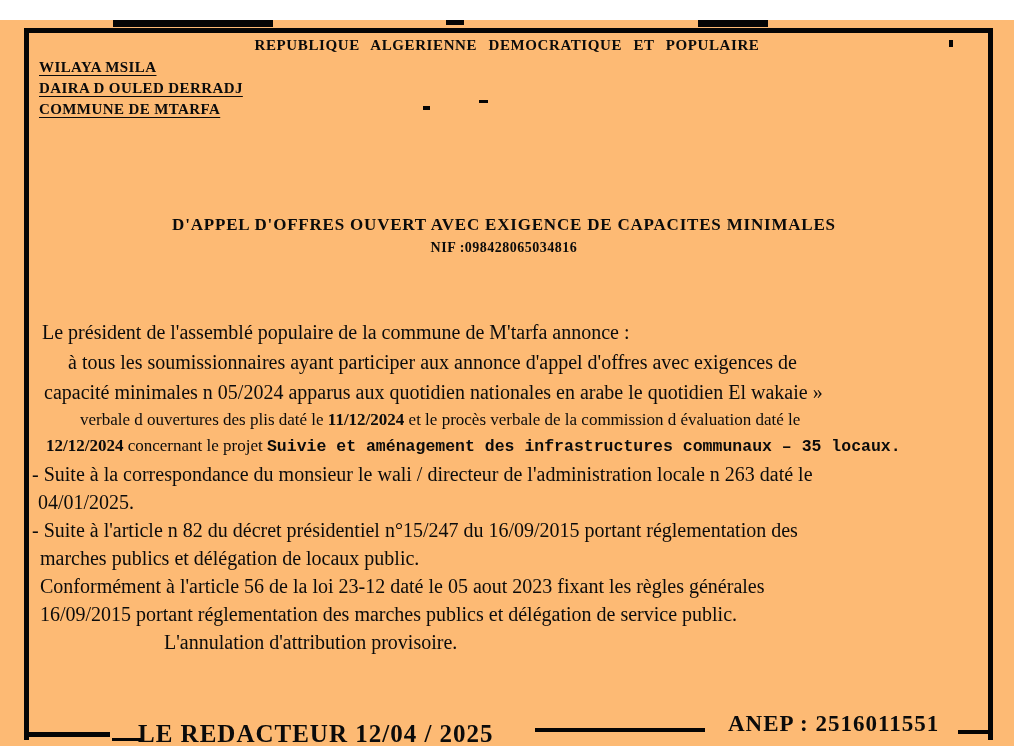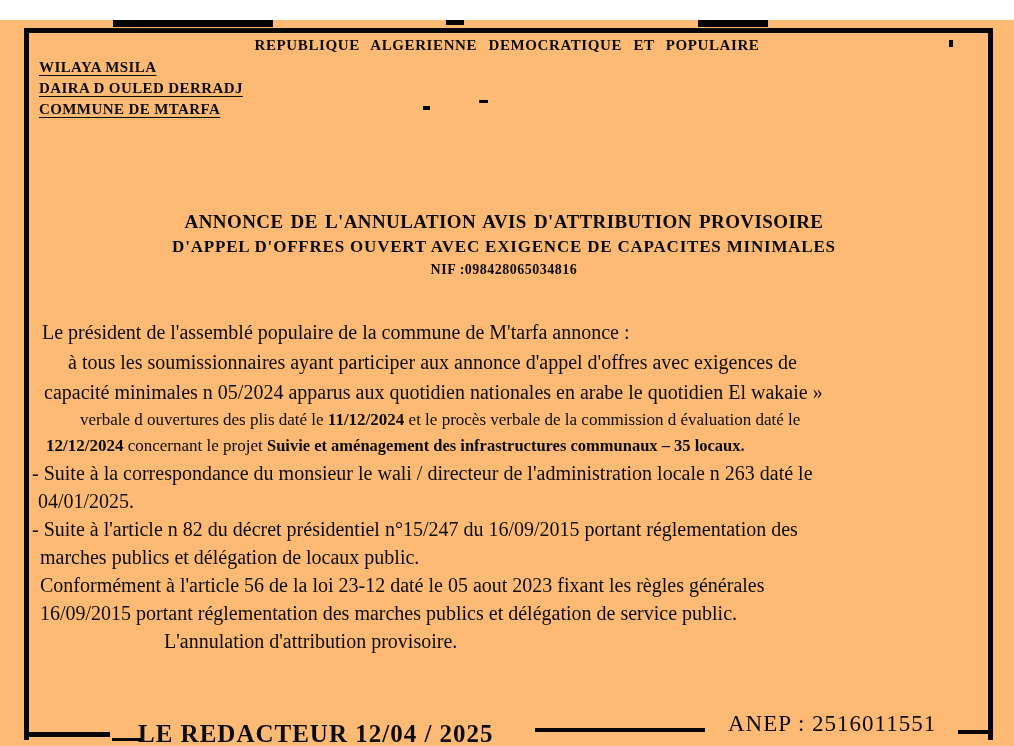--- a/index.html
+++ b/index.html
@@ -33,28 +33,28 @@
   }
   .title-wrap{position:absolute;left:29px;width:950px;text-align:center;}
   .title-1{font-weight:bold;font-size:19px;letter-spacing:0.4px;word-spacing:2px;}
   .title-2{font-weight:bold;font-size:17px;letter-spacing:0.8px;margin-top:4px;}
   .title-nif{font-weight:bold;font-size:14px;letter-spacing:0.5px;margin-top:5px;}
   .body-block{position:absolute;left:32px;top:297px;width:946px;font-size:20px;}
   .bl{line-height:30px;white-space:nowrap;}
   .bl-sm{line-height:26px;font-size:17px;white-space:nowrap;}
   .seg-b{font-weight:bold;}
   .seg-sm{font-size:17px;}
-  .seg-sans-b{font-family:Liberation Serif, serif;font-weight:bold;font-size:16.5px;}
+  .seg-sans-b{font-family:Liberation Mono, monospace;font-weight:bold;font-size:16.5px;}
   .footer-sign{
     position:absolute;left:138px;top:700px;
     font-weight:bold;font-size:25px;letter-spacing:1px;
   }
   .footer-anep{
     position:absolute;left:728px;top:691px;
-    font-weight:normal;font-size:23px;letter-spacing:1px;
+    font-weight:bold;font-size:23px;letter-spacing:1px;
   }
   .rule-dashed{position:absolute;border-top:4px solid #050505;}
 </style>
 </head>
 <body>
 
 <div class="page">
 
   <div class="frame"></div>
 
@@ -68,21 +68,20 @@
   <div class="artifact" style="left:423px;top:86px;width:7px;height:4px;"></div>
   <div class="artifact" style="left:479px;top:80px;width:9px;height:3px;"></div>
   <div class="artifact" style="left:949px;top:20px;width:4px;height:7px;"></div>
 
   <div class="hdr-republic">REPUBLIQUE ALGERIENNE DEMOCRATIQUE ET POPULAIRE</div>
   <div class="hdr-admin" style="top:39px;">WILAYA MSILA</div>
   <div class="hdr-admin" style="top:81px;">COMMUNE DE MTARFA</div>
   <div class="hdr-admin" style="top:60px;">DAIRA D OULED DERRADJ</div>
 
   <div class="title-wrap" style="top:191px;">
-    <div class="title-1">ANNONCE DE L'ANNULATION  AVIS D'ATTRIBUTION PROVISOIRE</div>
     <div class="title-2">D'APPEL  D'OFFRES OUVERT AVEC EXIGENCE DE CAPACITES MINIMALES</div>
     <div class="title-nif">NIF :098428065034816</div>
   </div>
 
   <div class="body-block">
     <div class="bl" style="padding-left:10px;">Le président de l'assemblé populaire  de la commune de M'tarfa annonce :</div>
     <div class="bl" style="padding-left:36px;">à tous les soumissionnaires ayant participer aux annonce d'appel d'offres avec exigences de</div>
     <div class="bl" style="padding-left:12px;">capacité minimales n 05/2024 apparus aux quotidien nationales en arabe le quotidien El wakaie »</div>
     <div class="bl-sm" style="padding-left:48px;"><span>verbale d ouvertures des plis daté le </span><span class="seg-b">11/12/2024</span><span> et le procès verbale de la commission d évaluation daté le</span></div>
     <div class="bl-sm" style="padding-left:14px;"><span class="seg-b">12/12/2024</span><span> concernant le projet </span><span class="seg-sans-b">Suivie et aménagement des infrastructures communaux – 35 locaux.</span></div>

